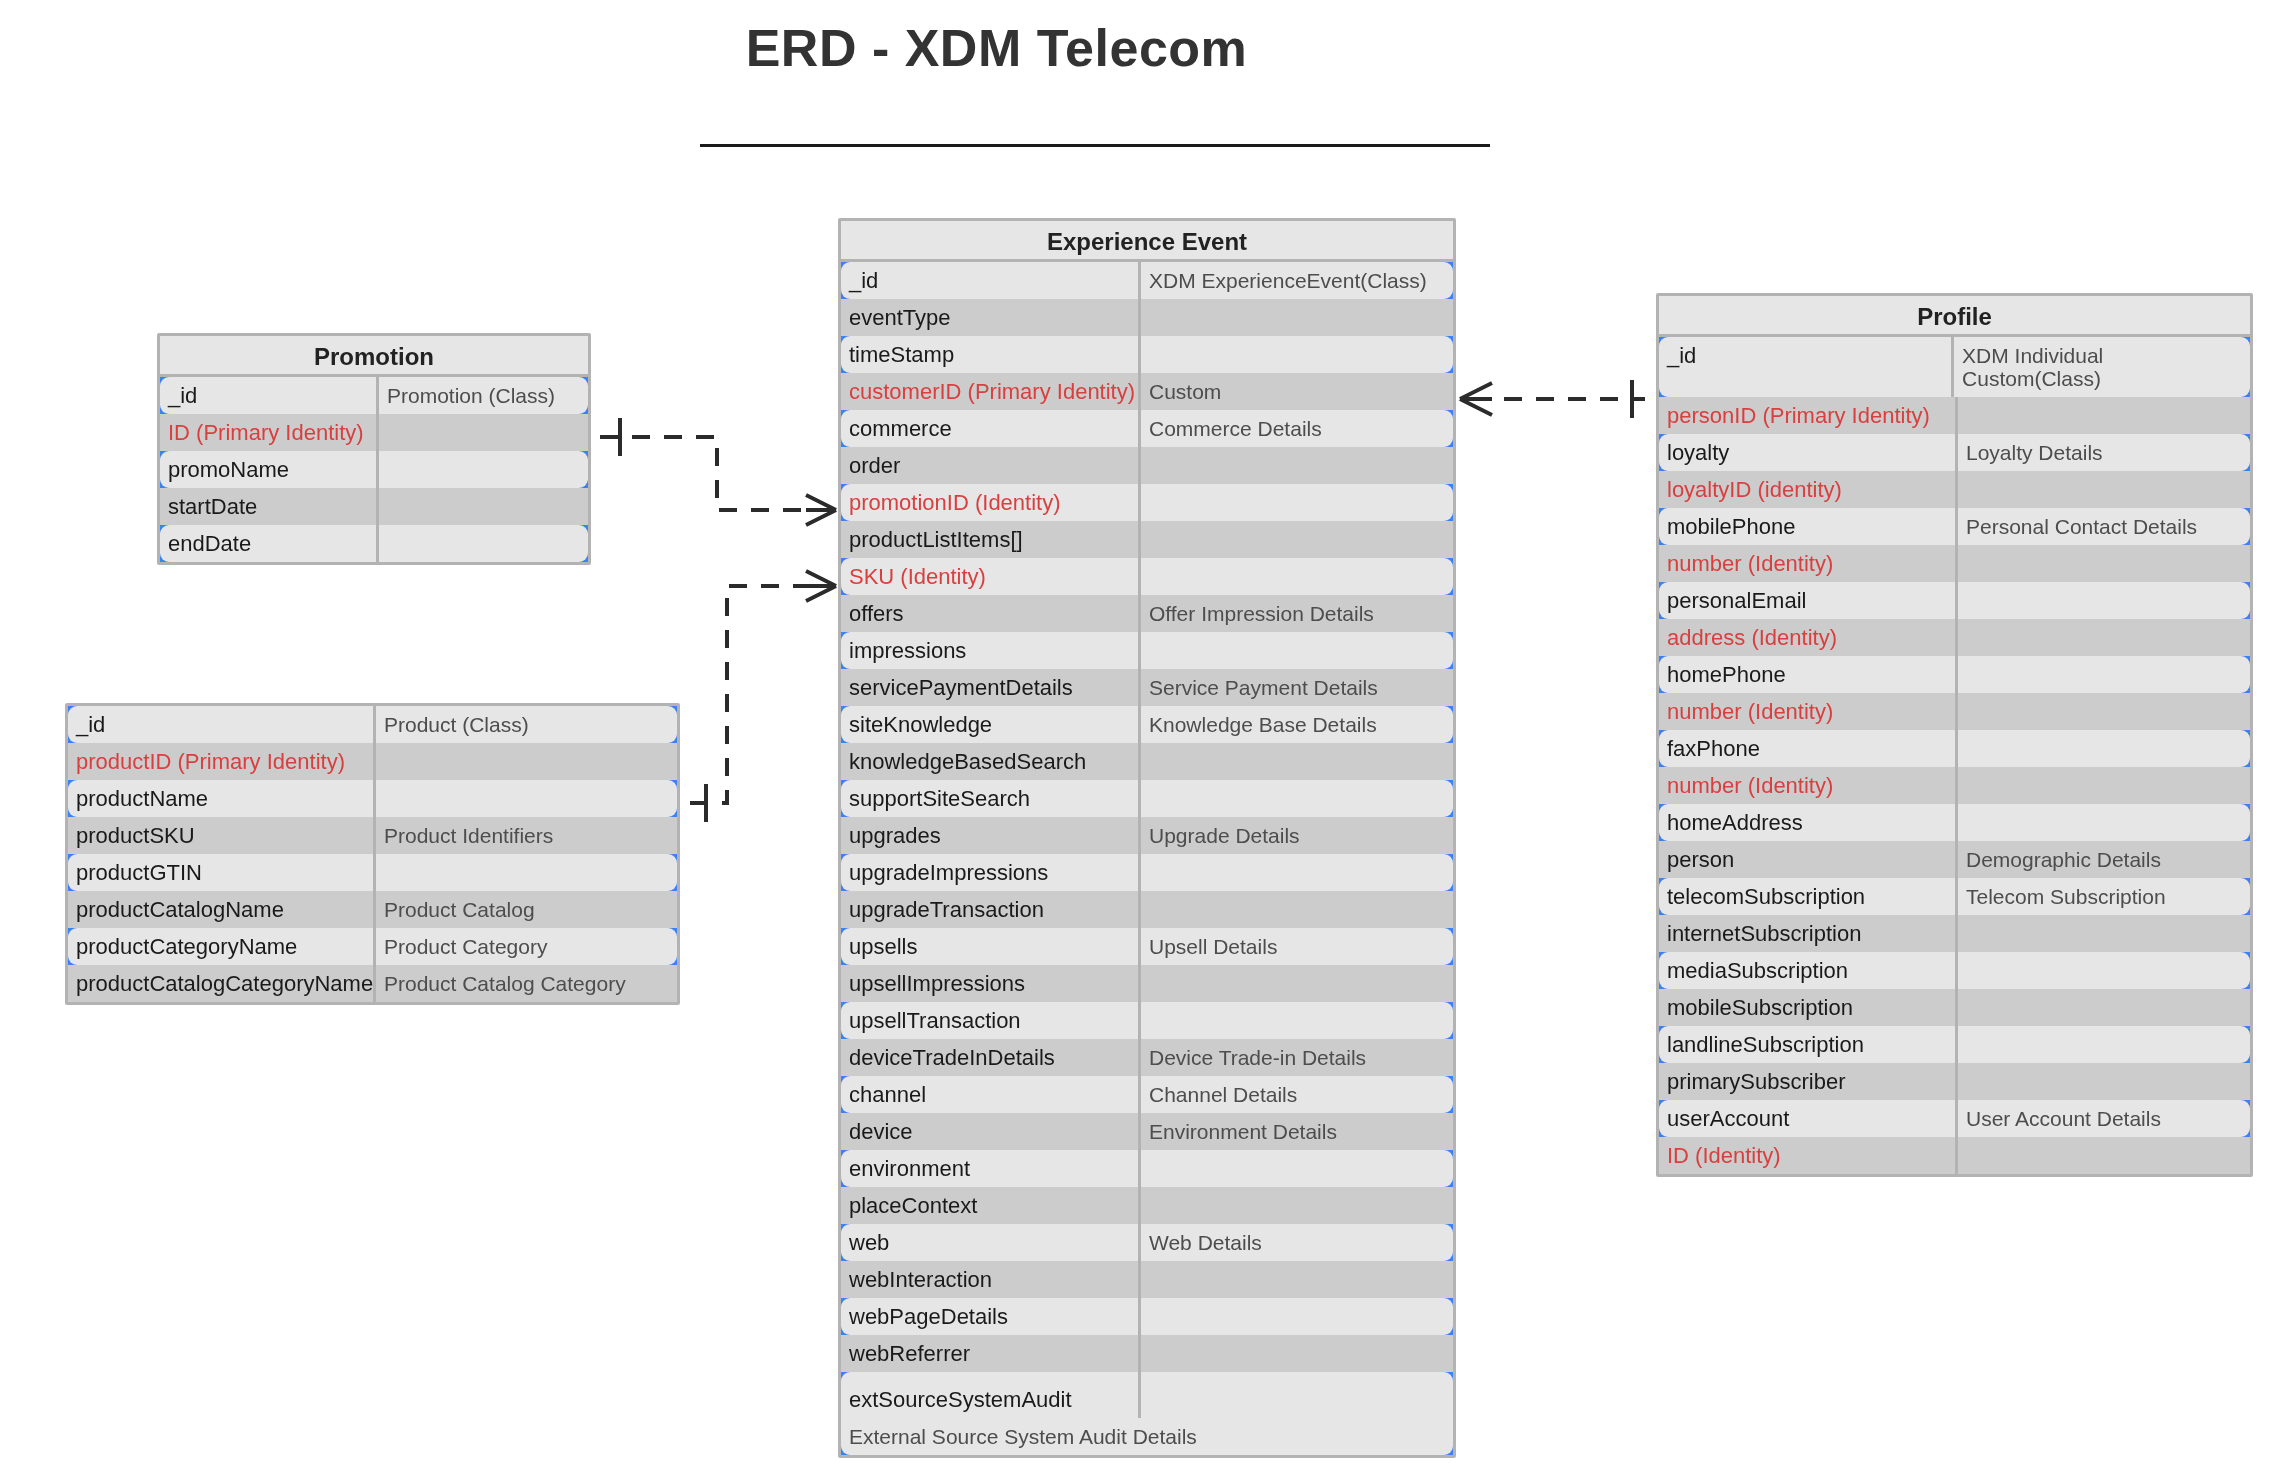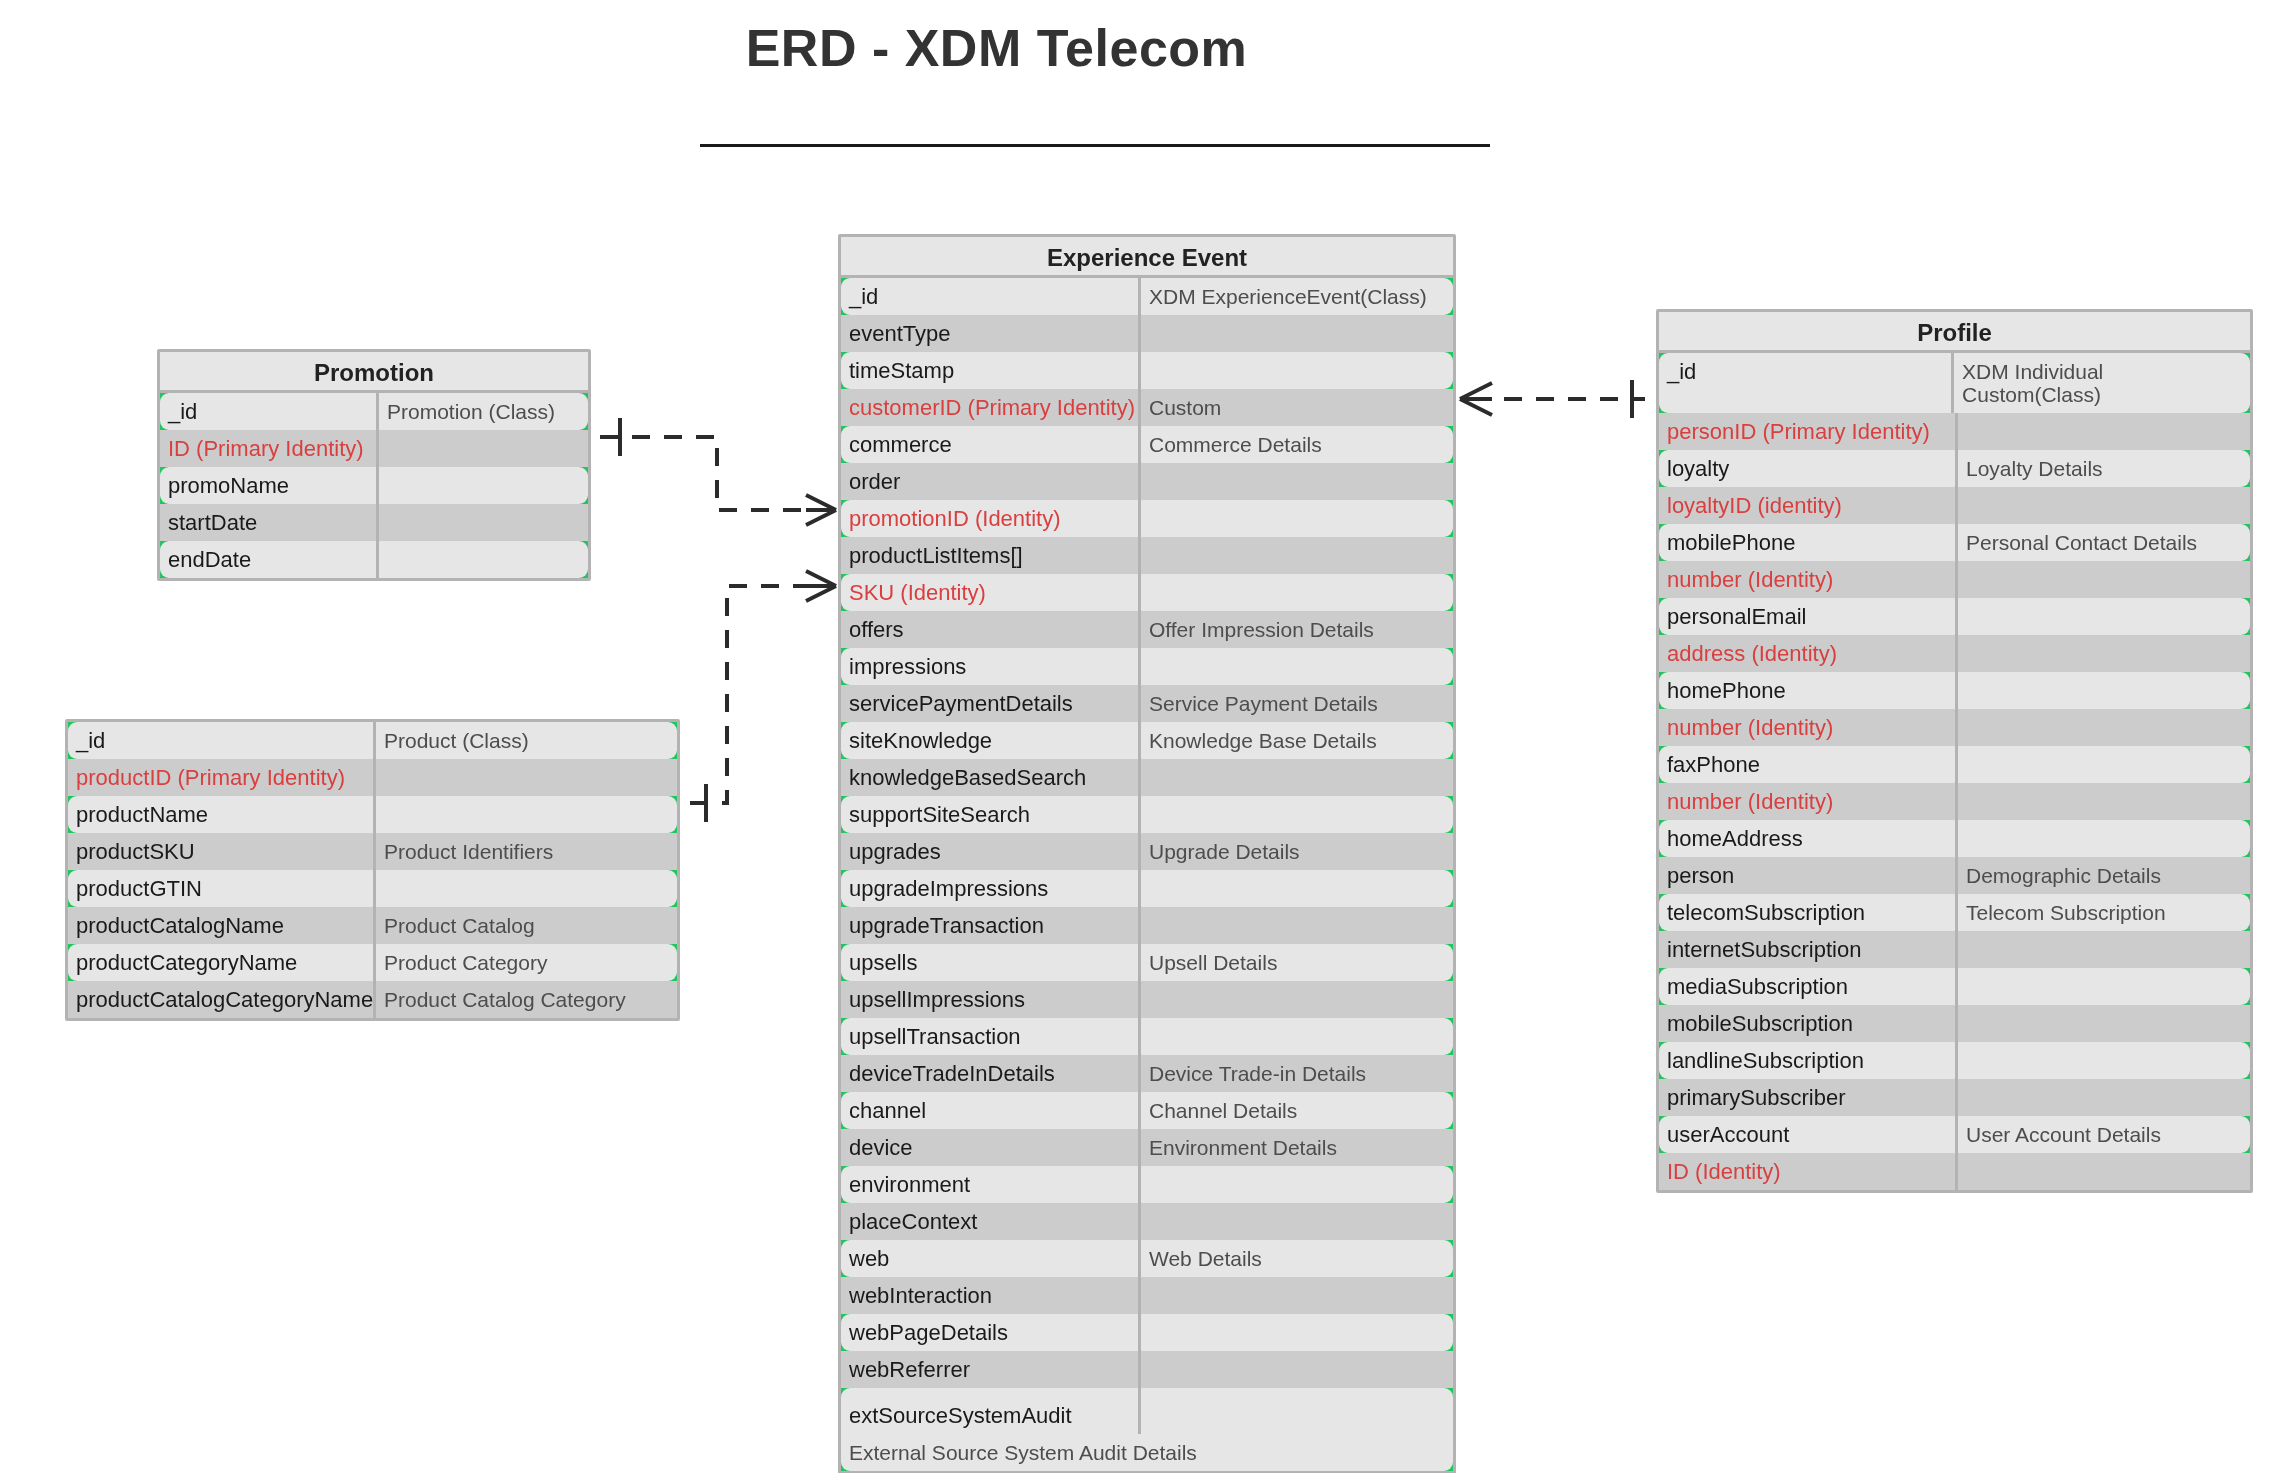--- a/index.html
+++ b/index.html
@@ -39,23 +39,22 @@
     width: 790px;
     height: 3px;
     background: #1a1a1a;
   }
 
   
   .entity {
     position: absolute;
     box-sizing: border-box;
     border: 3px solid #b3b3b3;
-    background: #22c55e;
+    background: #3b82f6;
     border-radius: 2px;
-    margin-top: 16px;
   }
   .entity-title {
     height: 41px;
     line-height: 41px;
     text-align: center;
     font-weight: bold;
     font-size: 24px;
     color: #222222;
     background: #e6e6e6;
     border-bottom: 3px solid #b3b3b3;

